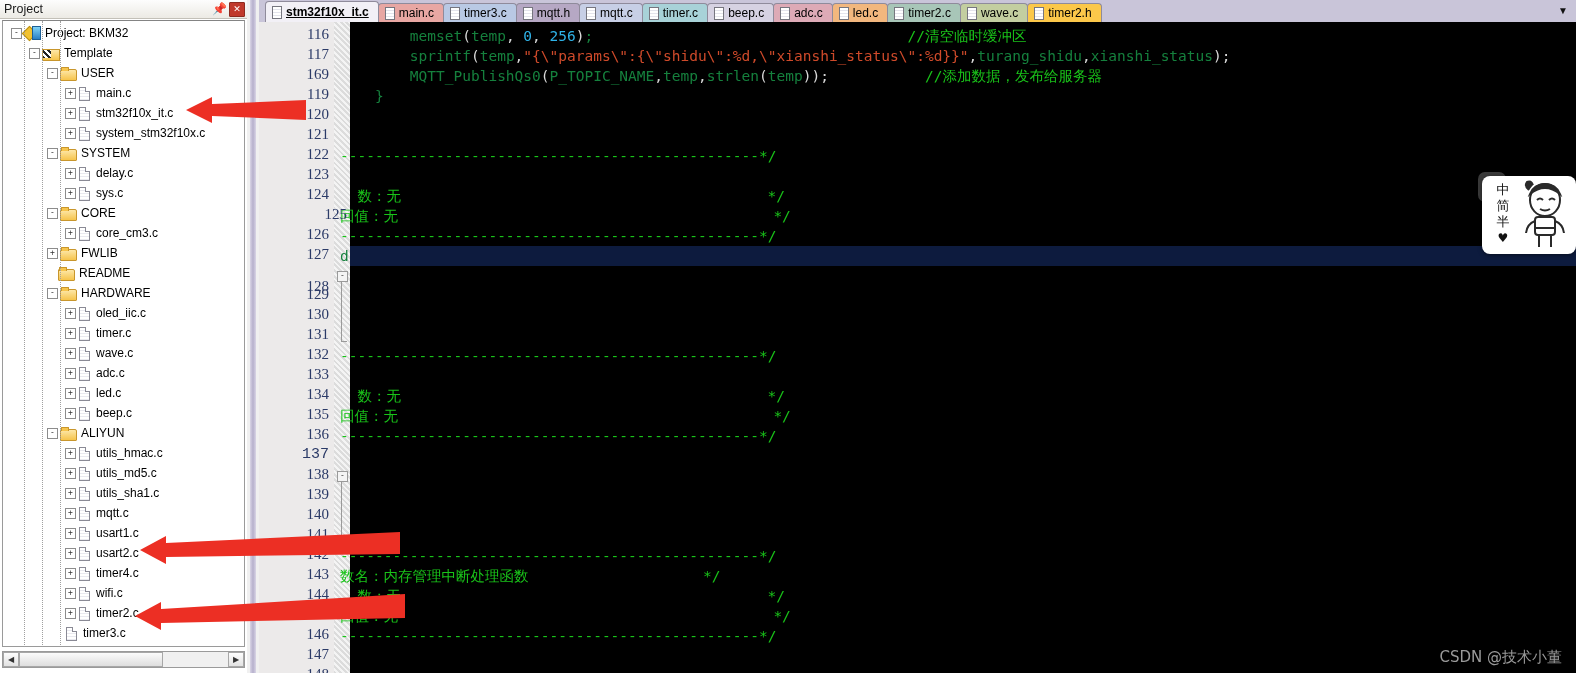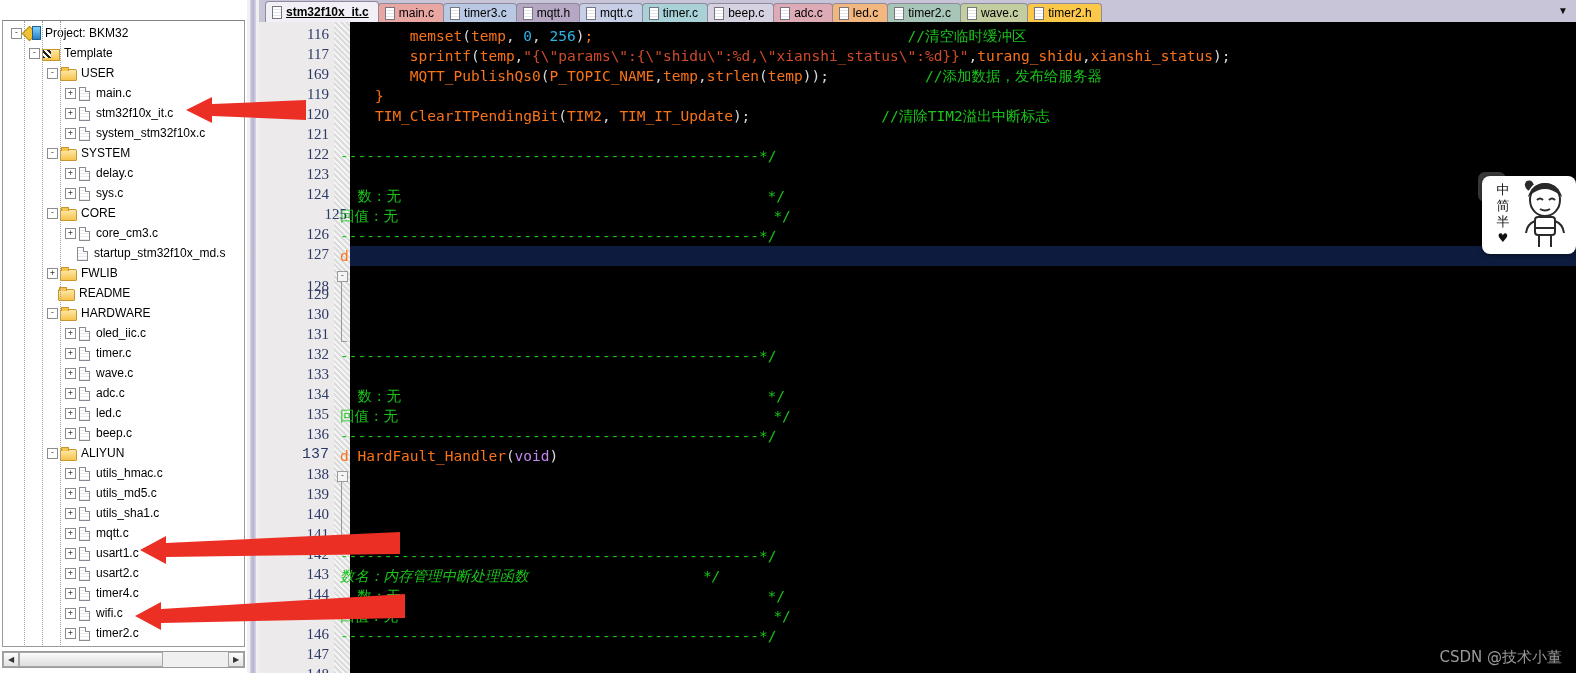--- a/index.html
+++ b/index.html
@@ -100,21 +100,21 @@
     background:repeating-linear-gradient(45deg,#dcdcdc 0 2px,#f4f4f4 2px 4px);}
   #codearea{position:absolute;left:81px;top:0;right:0;height:651px;overflow:hidden;}
   .ln{position:absolute;right:8px;width:70px;text-align:right;
     font-family:"Liberation Serif","DejaVu Serif",serif;font-size:15px;color:#2b3a67;}
   .codeline{position:absolute;left:0;white-space:pre;
     font-family:"DejaVu Sans Mono","Liberation Mono",monospace;font-size:14.5px;line-height:20px;
     color:#cf4a2a;}
   .cmt{color:#19c319;}
   .kw{color:#c586f0;}
   .num{color:#2fb3e8;}
-  .fn{color:#f97316;}
+  .fn{color:#15803d;}
   .str{color:#cf4a2a;}
   .plain{color:#d8d8d8;}
   #curline{position:absolute;left:0;width:1317px;height:20px;background:#0d1b3e;}
   .sel{background:#00e5f0;color:#6c2bbf;}
   
   .foldbox{position:absolute;width:9px;height:9px;border:1px solid #9a9a9a;background:#f4f4f4;
     font-family:"DejaVu Sans Mono",monospace;font-size:8px;line-height:7px;text-align:center;color:#444;}
   .foldline{position:absolute;width:1px;background:#9a9a9a;}
   .foldend{position:absolute;height:1px;background:#9a9a9a;}
   
@@ -130,20 +130,26 @@
   #ime .mascot{position:absolute;right:2px;top:4px;width:58px;height:70px;}
   
   #watermark{position:absolute;right:14px;bottom:6px;font-size:15px;color:#9a9a9a;
     font-family:"DejaVu Sans",sans-serif;}
 </style>
 </head>
 <body>
 
 <div id="project-pane">
 
+  <div id="project-titlebar">
+    <span class="ttl">Project</span>
+    <span class="spacer"></span>
+    <span class="tb-btn pin-btn">📌</span>
+    <span class="tb-btn close-btn">✕</span>
+  </div>
 
   <div id="tree-wrap">
     <div class="tree" id="tree">
         <div class="trow">
           <span class="ind" style="width: 8px;"></span>
           <span class="exp">-</span>
           <span class="prjicon"></span>
           <span class="lbl">Project: BKM32</span>
         </div>
         <div class="trow">
@@ -198,26 +204,20 @@
           <span class="ind" style="width: 44px;"></span>
           <span class="exp">-</span>
           <span class="folder"></span>
           <span class="lbl">CORE</span>
         </div>
         <div class="trow">
           <span class="ind" style="width: 62px;"></span>
           <span class="exp">+</span>
           <span class="cfile"></span>
           <span class="lbl">core_cm3.c</span>
-        </div>
-        <div class="trow">
-          <span class="ind" style="width: 62px;"></span>
-          <span class="nub"></span>
-          <span class="cfile"></span>
-          <span class="lbl">startup_stm32f10x_md.s</span>
         </div>
         <div class="trow">
           <span class="ind" style="width: 44px;"></span>
           <span class="exp">+</span>
           <span class="folder"></span>
           <span class="lbl">FWLIB</span>
         </div>
         <div class="trow">
           <span class="ind" style="width: 44px;"></span>
           <span class="nub"></span>
@@ -405,42 +405,40 @@
 </div>
 
 <div id="editor">
   <div id="gutter-bg"></div>
   <div id="gutter-strip"></div>
   <div id="codearea">
       <div class="codeline" style="top: 4px;"><span class="fn">        memset</span><span class="plain">(</span><span class="fn">temp</span><span class="plain">,</span><span class="num"> 0</span><span class="plain">,</span><span class="num"> 256</span><span class="plain">)</span><span class="fn">;</span><span class="plain">                                    </span><span class="cmt">//清空临时缓冲区</span></div>
       <div class="codeline" style="top: 24px;"><span class="fn">        sprintf</span><span class="plain">(</span><span class="fn">temp</span><span class="plain">,</span><span class="str">"{\"params\":{\"shidu\":%d,\"xianshi_status\":%d}}"</span><span class="plain">,</span><span class="fn">turang_shidu</span><span class="plain">,</span><span class="fn">xianshi_status</span><span class="plain">);</span></div>
       <div class="codeline" style="top: 44px;"><span class="fn">        MQTT_PublishQs0</span><span class="plain">(</span><span class="fn">P_TOPIC_NAME</span><span class="plain">,</span><span class="fn">temp</span><span class="plain">,</span><span class="fn">strlen</span><span class="plain">(</span><span class="fn">temp</span><span class="plain">));</span><span class="plain">           </span><span class="cmt">//添加数据，发布给服务器</span></div>
       <div class="codeline" style="top: 64px;"><span class="fn">    }</span></div>
-      <div class="codeline" style="top: 84px;"><span class="fn">    TIM_ClearITPendingBit</span><span class="plain">(</span><span class="fn">TIM2</span><span class="plain">, </span><span class="fn">TIM_IT_Update</span><span class="plain">);</span><span class="plain">               </span><span class="cmt">//清除TIM2溢出中断标志</span></div>
       <div class="codeline" style="top: 104px;"></div>
       <div class="codeline" style="top: 124px;"><span class="cmt">------------------------------------------------*/</span></div>
       <div class="codeline" style="top: 164px;"><span class="cmt">  数：无                                          */</span></div>
       <div class="codeline" style="top: 184px;"><span class="cmt">回值：无                                           */</span></div>
       <div class="codeline" style="top: 204px;"><span class="cmt">------------------------------------------------*/</span></div>
       <div class="codeline" style="top: 224px;"><span class="fn">d NMI_Handler</span><span class="sel">(void)</span></div>
       <div class="codeline" style="top: 244px;"></div>
       <div class="codeline" style="top: 264px;"></div>
       <div class="codeline" style="top: 284px;"></div>
       <div class="codeline" style="top: 304px;"></div>
       <div class="codeline" style="top: 324px;"><span class="cmt">------------------------------------------------*/</span></div>
       <div class="codeline" style="top: 364px;"><span class="cmt">  数：无                                          */</span></div>
       <div class="codeline" style="top: 384px;"><span class="cmt">回值：无                                           */</span></div>
       <div class="codeline" style="top: 404px;"><span class="cmt">------------------------------------------------*/</span></div>
-      <div class="codeline" style="top: 424px;"><span class="fn">d HardFault_Handler</span><span class="plain">(</span><span class="kw">void</span><span class="plain">)</span></div>
       <div class="codeline" style="top: 444px;"></div>
       <div class="codeline" style="top: 464px;"></div>
       <div class="codeline" style="top: 484px;"></div>
       <div class="codeline" style="top: 504px;"></div>
       <div class="codeline" style="top: 524px;"><span class="cmt">------------------------------------------------*/</span></div>
-      <div class="codeline" style="top: 544px; font-style: italic;"><span class="cmt">数名：内存管理中断处理函数                    */</span></div>
+      <div class="codeline" style="top: 544px;"><span class="cmt">数名：内存管理中断处理函数                    */</span></div>
       <div class="codeline" style="top: 564px;"><span class="cmt">  数：无                                          */</span></div>
       <div class="codeline" style="top: 584px;"><span class="cmt">回值：无                                           */</span></div>
       <div class="codeline" style="top: 604px;"><span class="cmt">------------------------------------------------*/</span></div>
       <div class="codeline" style="top: 644px;"></div>
       <div class="codeline" style="top: 664px;"></div>
     </div>
 <div id="curline" style="top: 224px; left: 91px; width: 1226px;"></div>
     <div class="ln" style="top: 4px; left: 0px;">116</div>
     <div class="ln" style="top: 24px; left: 0px;">117</div>
     <div class="ln" style="top: 44px; left: 0px;">169</div>

